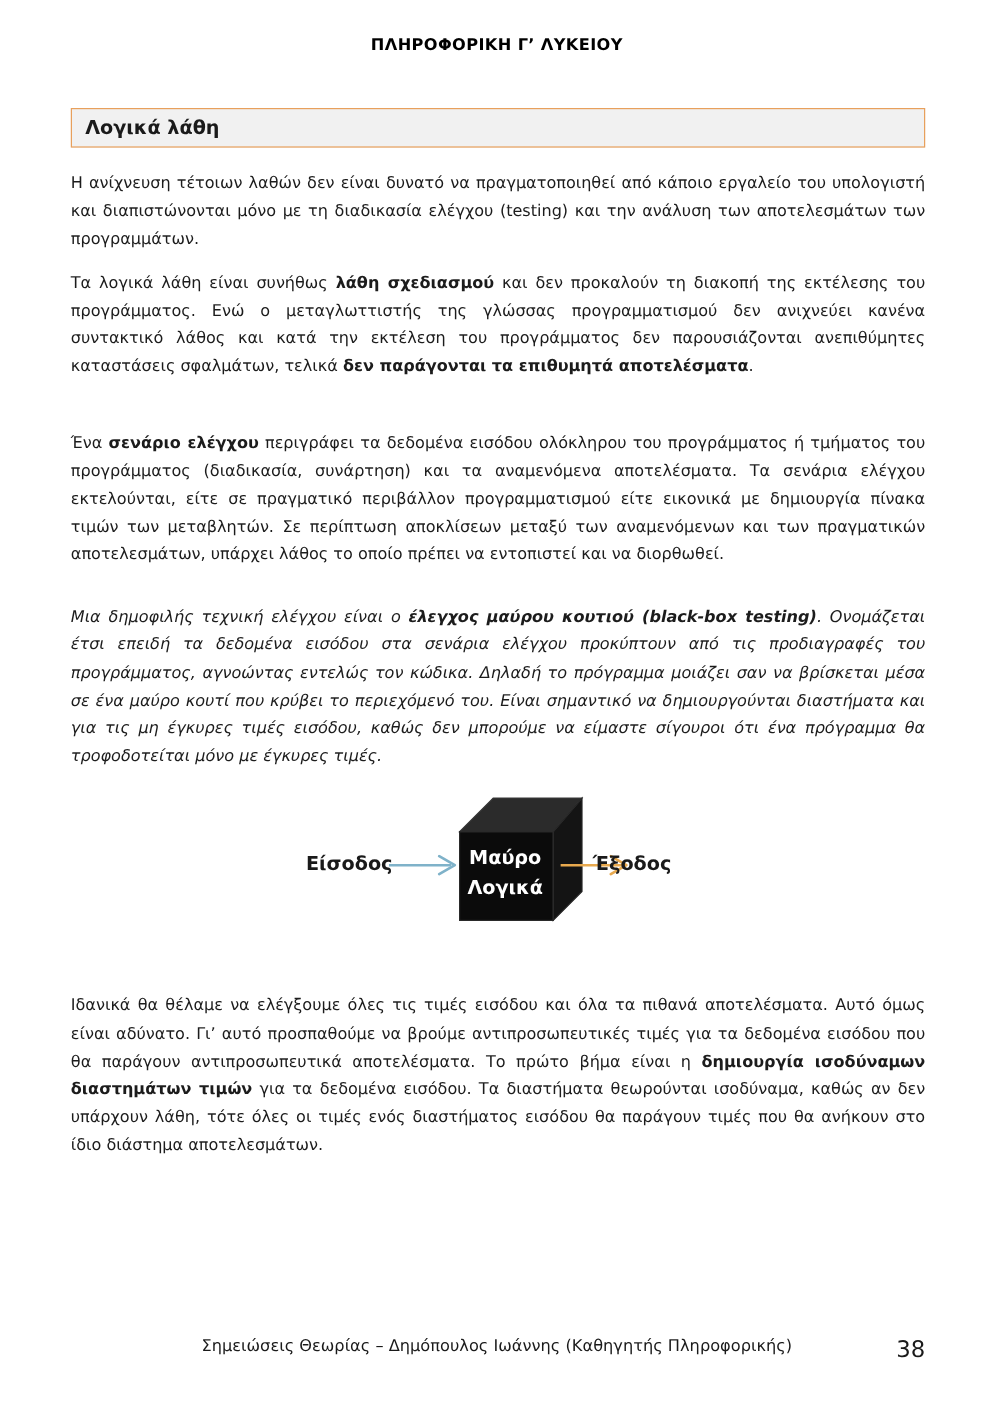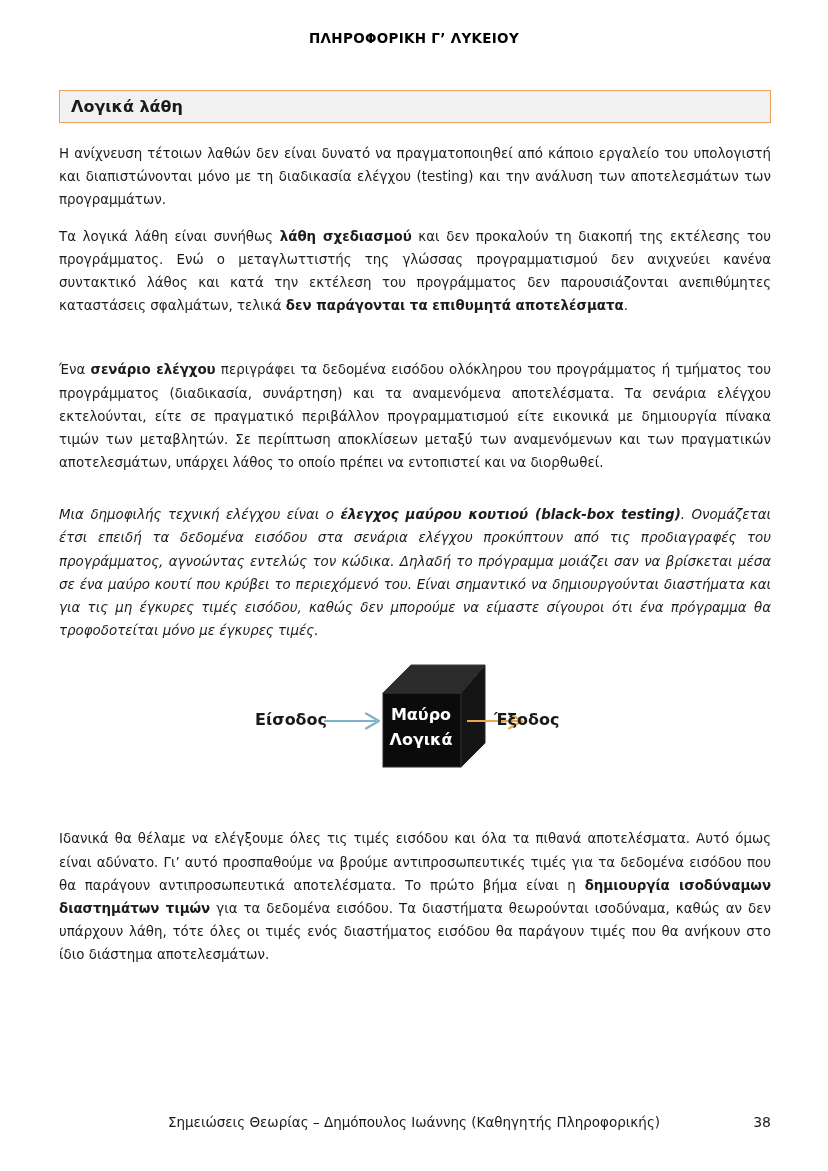--- a/index.html
+++ b/index.html
@@ -144,21 +144,21 @@
     top: 0;
     width: 828px;
     text-align: center;
     font-size: 13.5px;
     color: #1a1a1a;
   }
   .footer-page {
     position: absolute;
     right: 57px;
     top: 0;
-    font-size: 14px;
+    font-size: 19px;
     color: #1a1a1a;
   }
 </style>
 </head>
 <body>
 
 <div class="page">
 
   <div class="doc-header">ΠΛΗΡΟΦΟΡΙΚΗ Γ’ ΛΥΚΕΙΟΥ</div>
 

